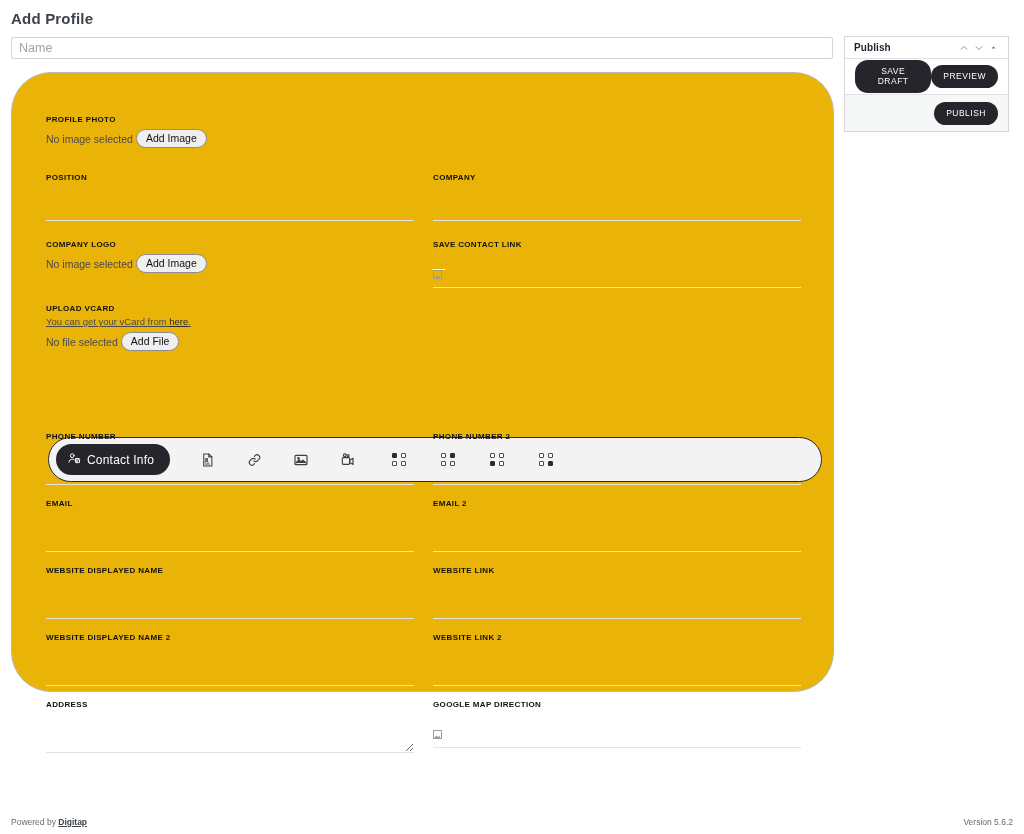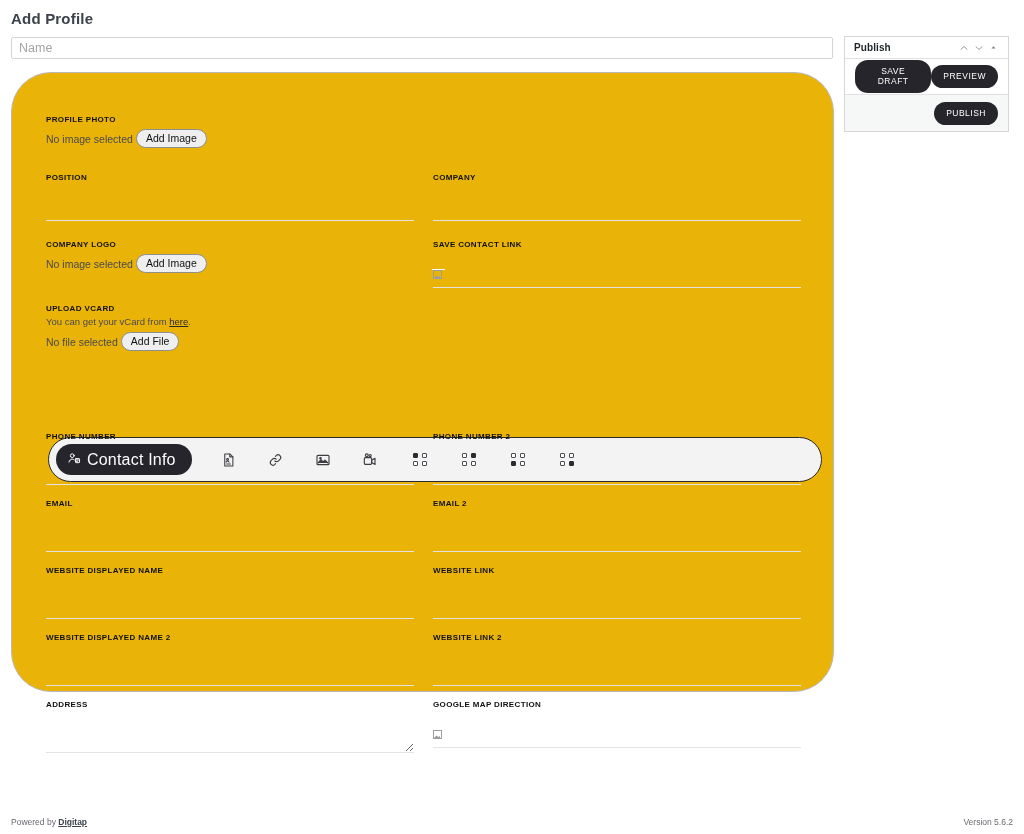--- a/index.html
+++ b/index.html
@@ -109,40 +109,40 @@
     font-family: "Liberation Sans", sans-serif;
     font-size: 10.5px; color: #111;
     background: #efefef;
     border: 1px solid #8d8d92;
     border-radius: 11px;
     padding: 2px 9px 3px;
     cursor: pointer;
     line-height: 12px;
   }
   .hint {
-    font-size: 9.5px; color: #4a4a4f; margin-top: 1px; line-height: 12px;
+    font-size: 9.5px; color: #4a4a4f; margin-top: 1px; line-height: 12px; text-decoration: underline;
   }
   .hint a { color: #2b2b2f; text-decoration: underline; }
 
   
   .tabstrip {
     position: absolute; left: 36px; top: 364px;
     width: 774px; height: 45px;
     background: #f3f3f3;
     border: 1px solid #2a2a2e;
     border-radius: 23px;
     display: flex; align-items: center;
     padding-left: 7px;
   }
   .tab-pill {
     display: flex; align-items: center; gap: 6px;
     background: #25252b; color: #fff;
     border-radius: 18px;
     height: 31px; padding: 0 16px 0 11px;
-    font-size: 16px; letter-spacing: .2px;
+    font-size: 12px; letter-spacing: .2px;
     cursor: pointer;
     white-space: nowrap;
   }
   .tab-icon {
     width: 30px; height: 31px;
     display: flex; align-items: center; justify-content: center;
     cursor: pointer;
     margin-left: 4px;
   }
   .tab-icon svg { display: block; }

